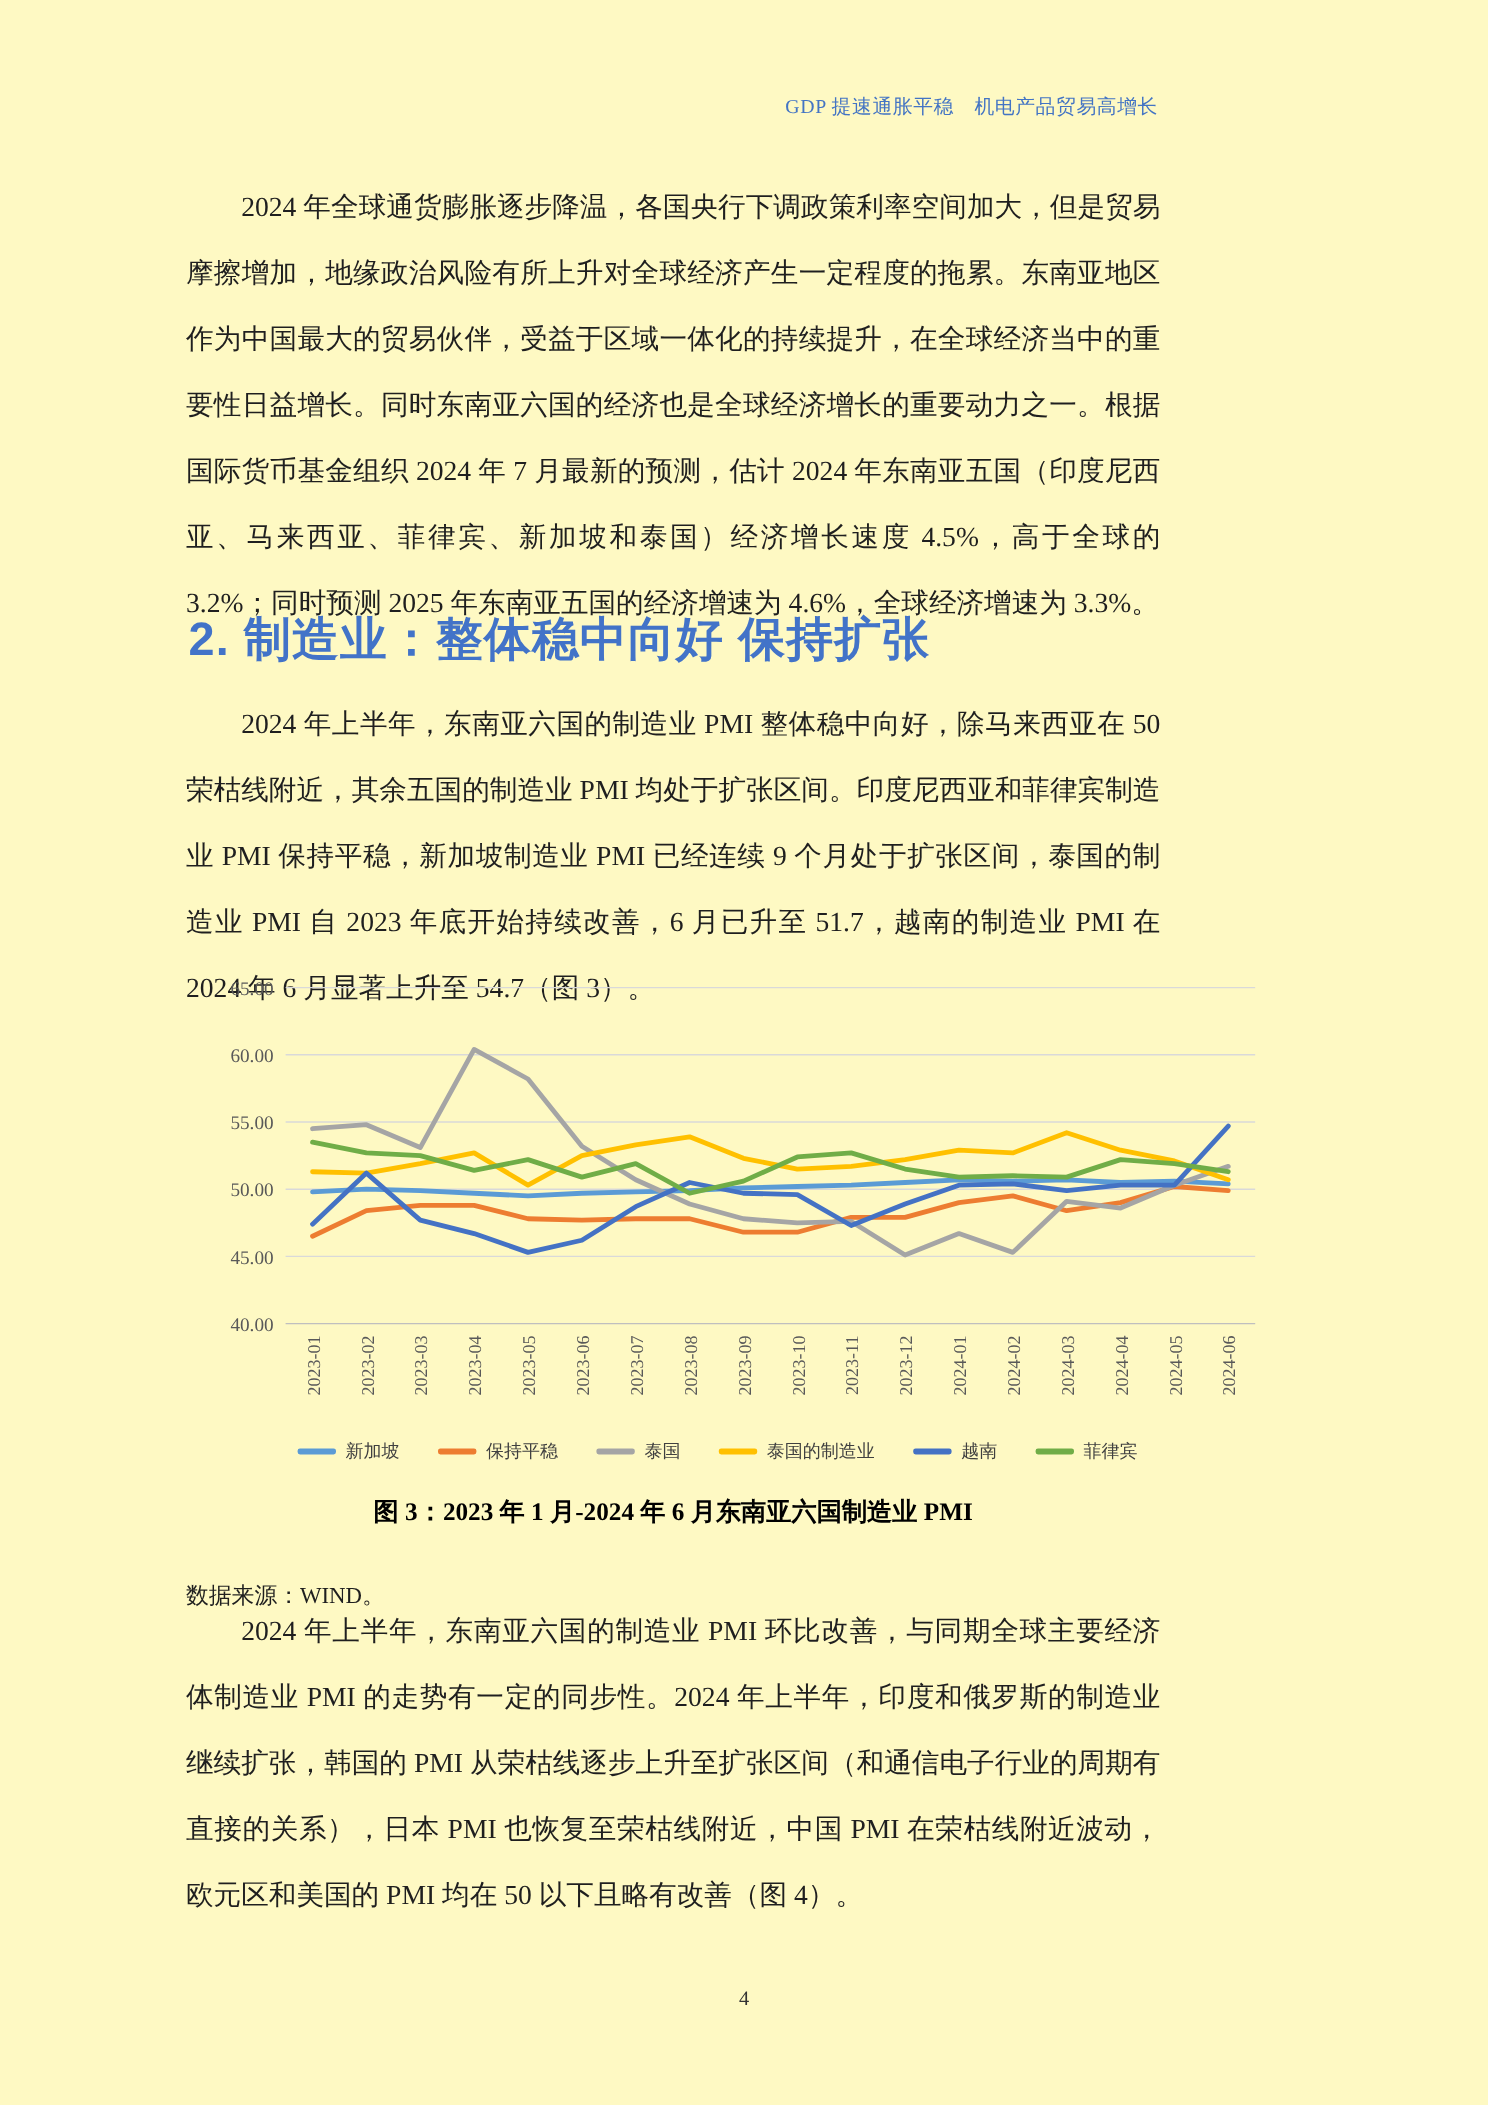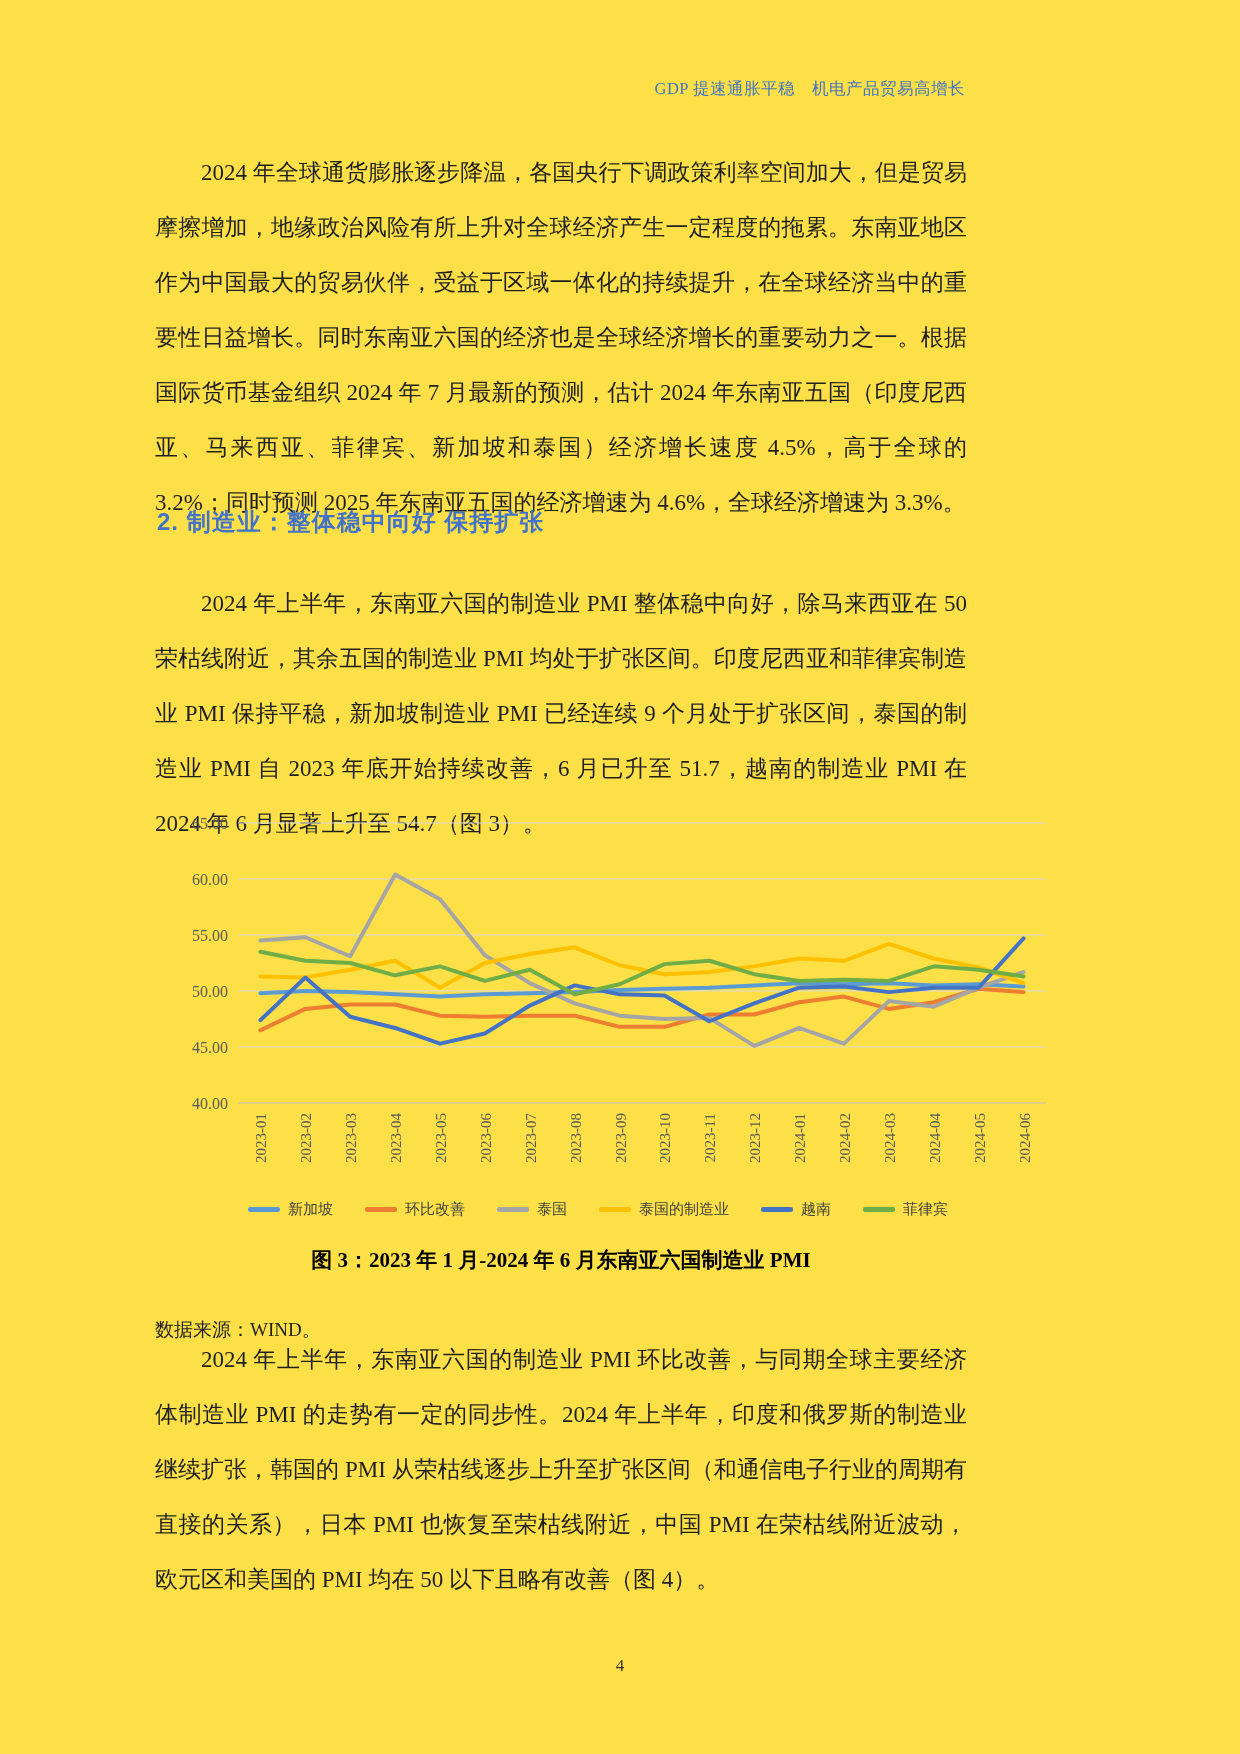--- a/index.html
+++ b/index.html
@@ -1,40 +1,40 @@
 <!DOCTYPE html>
 <html><head>
 <meta charset="utf-8">
 <style>
   html,body{margin:0;padding:0;background:#8a8a8a;}
   .page{
     position:relative;
     width:1240px;height:1754px;
     margin:0 auto;
-    background:#fde047;
+    background:#fef9c3;
     font-family:"Liberation Serif","DejaVu Serif",serif;
     color:#1f1f1f;
     overflow:hidden;
   }
   .hdr{
     position:absolute;top:78px;right:275px;
     font-size:16.5px;color:#4374c4;letter-spacing:.5px;
   }
   .para{
     position:absolute;left:155px;width:812px;
     font-size:23px;line-height:55px;
     text-align:justify;text-indent:2em;
   }
   #p1{top:122px;}
   #p2{top:553px;}
   #p3{top:1309px;}
   .sec-heading{
     position:absolute;left:157px;top:506px;
     font-family:"Liberation Sans","DejaVu Sans",sans-serif;
-    font-size:24px;font-weight:600;color:#4273c8;letter-spacing:1px;
+    font-size:39px;font-weight:600;color:#4273c8;letter-spacing:1px;
   }
   .chart-block{position:absolute;left:158px;top:808px;width:905px;}
   .chart-svg{display:block;}
   .legend-row{
     width:860px;margin:2px 0 0 10px;
     display:flex;justify-content:center;align-items:center;gap:32px;
     font-family:"Liberation Sans","DejaVu Sans",sans-serif;
     font-size:15px;color:#404040;
   }
   .legend-item{display:flex;align-items:center;gap:8px;white-space:nowrap;}
@@ -104,21 +104,21 @@
         <polyline points="102.44444444444444,212.12 147.33333333333331,169.55999999999995 192.22222222222223,208.75999999999996 237.1111111111111,219.95999999999998 282,235.64000000000004 326.88888888888886,225.55999999999995 371.77777777777777,197.55999999999995 416.66666666666663,177.4 461.55555555555554,186.35999999999996 506.4444444444444,187.47999999999996 551.3333333333333,213.24000000000004 596.2222222222222,195.32000000000002 641.1111111111111,179.64000000000004 686,178.52000000000004 730.8888888888888,184.12 775.7777777777777,179.64000000000004 820.6666666666666,179.64000000000004 865.5555555555555,130.35999999999996" fill="none" stroke="#4472C4" stroke-width="4" stroke-linejoin="round" stroke-linecap="round"></polyline>
         <polyline points="102.44444444444444,143.8 147.33333333333331,152.75999999999996 192.22222222222223,155 237.1111111111111,167.32000000000002 282,158.35999999999996 326.88888888888886,172.92000000000002 371.77777777777777,161.72000000000003 416.66666666666663,186.35999999999996 461.55555555555554,176.27999999999997 506.4444444444444,156.12 551.3333333333333,152.75999999999996 596.2222222222222,166.2 641.1111111111111,172.92000000000002 686,171.8 730.8888888888888,172.92000000000002 775.7777777777777,158.35999999999996 820.6666666666666,161.72000000000003 865.5555555555555,168.44000000000005" fill="none" stroke="#70AD47" stroke-width="4" stroke-linejoin="round" stroke-linecap="round"></polyline>
       </svg>
     <div class="legend-row" id="chart-legend">
         <span class="legend-item">
           <span class="legend-swatch" style="background: rgb(91, 155, 213);"></span>
           <span>新加坡</span>
         </span>
         <span class="legend-item">
           <span class="legend-swatch" style="background: rgb(237, 125, 49);"></span>
-          <span>环比改善</span>
+          <span>保持平稳</span>
         </span>
         <span class="legend-item">
           <span class="legend-swatch" style="background: rgb(165, 165, 165);"></span>
           <span>泰国</span>
         </span>
         <span class="legend-item">
           <span class="legend-swatch" style="background: rgb(255, 192, 0);"></span>
           <span>泰国的制造业</span>
         </span>
         <span class="legend-item">

